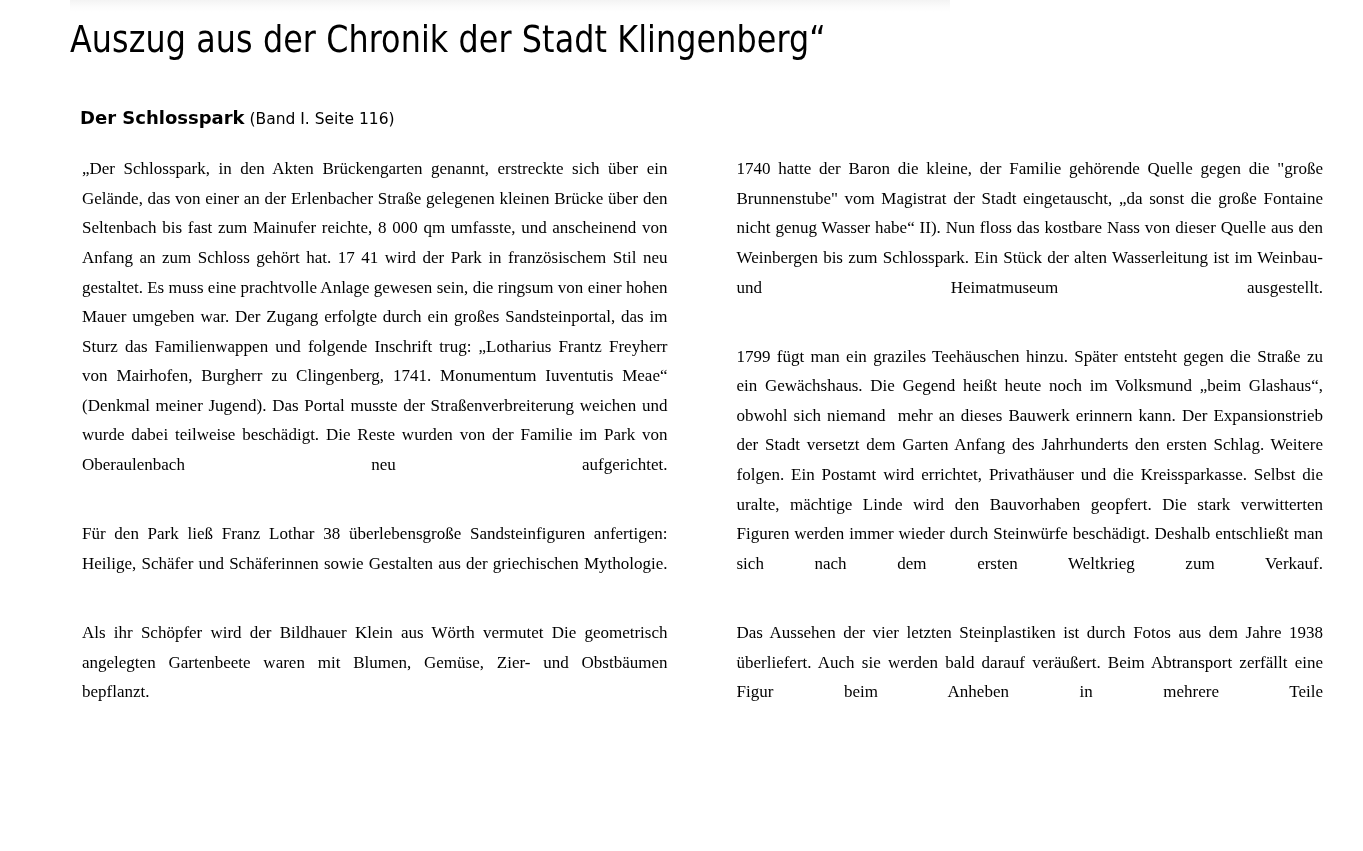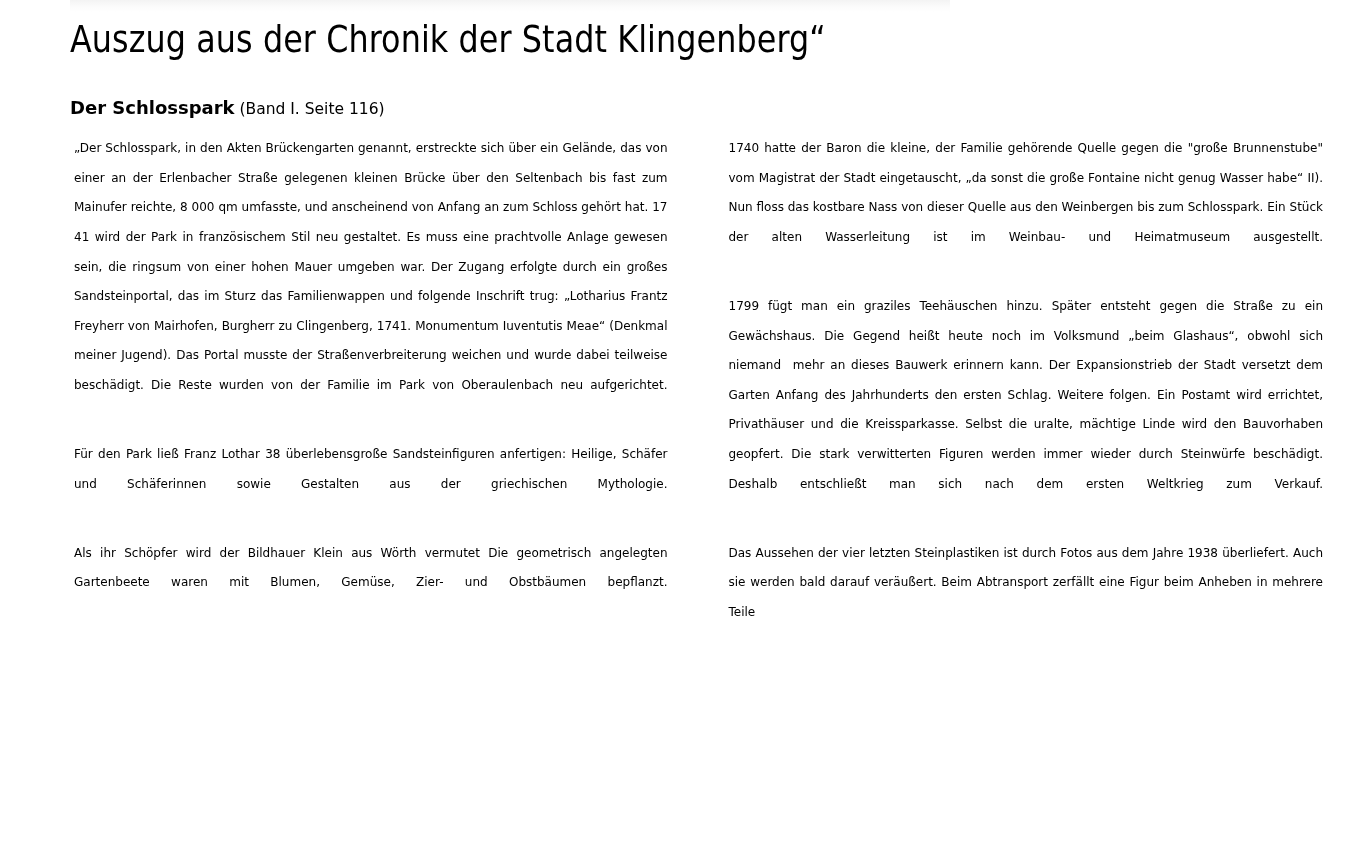--- a/index.html
+++ b/index.html
@@ -45,21 +45,21 @@
     font-weight: 300;
     line-height: 1.12;
     letter-spacing: 0.1px;
     font-family: "DejaVu Sans Condensed", "Liberation Sans Narrow", "DejaVu Sans", sans-serif;
     white-space: nowrap;
     transform: scaleX(0.93);
     transform-origin: left center;
   }
 
   .section-heading {
-    margin: 0;
+    margin: 10px;
     padding-top: 36px;
     font-size: 17px;
     font-weight: 400;
     line-height: 1.2;
   }
   .section-heading .heading-main {
     font-weight: 700;
     font-size: 18px;
   }
   .section-heading .heading-source {
@@ -75,27 +75,28 @@
   }
 
   .column {
     box-sizing: border-box;
   }
   .column-left  { width: 600px; }
   .column-gutter { width: 57px; flex: 0 0 57px; }
   .column-right { width: 601px; }
 
   .body-par {
-    margin: 0 0 10px 4px;
-    font-size: 12px;
+    margin: 0 0 10px 12px;
+    font-size: 17px;
     line-height: 29.6px;
     text-align: justify;
     text-justify: inter-word;
     hyphens: none;
     white-space: pre-wrap;
+    font-family: Liberation Serif, serif;
   }
   .body-par:last-child {
     margin-bottom: 0;
   }
   
   .body-par::after {
     content: "";
     display: inline-block;
     width: 100%;
   }

